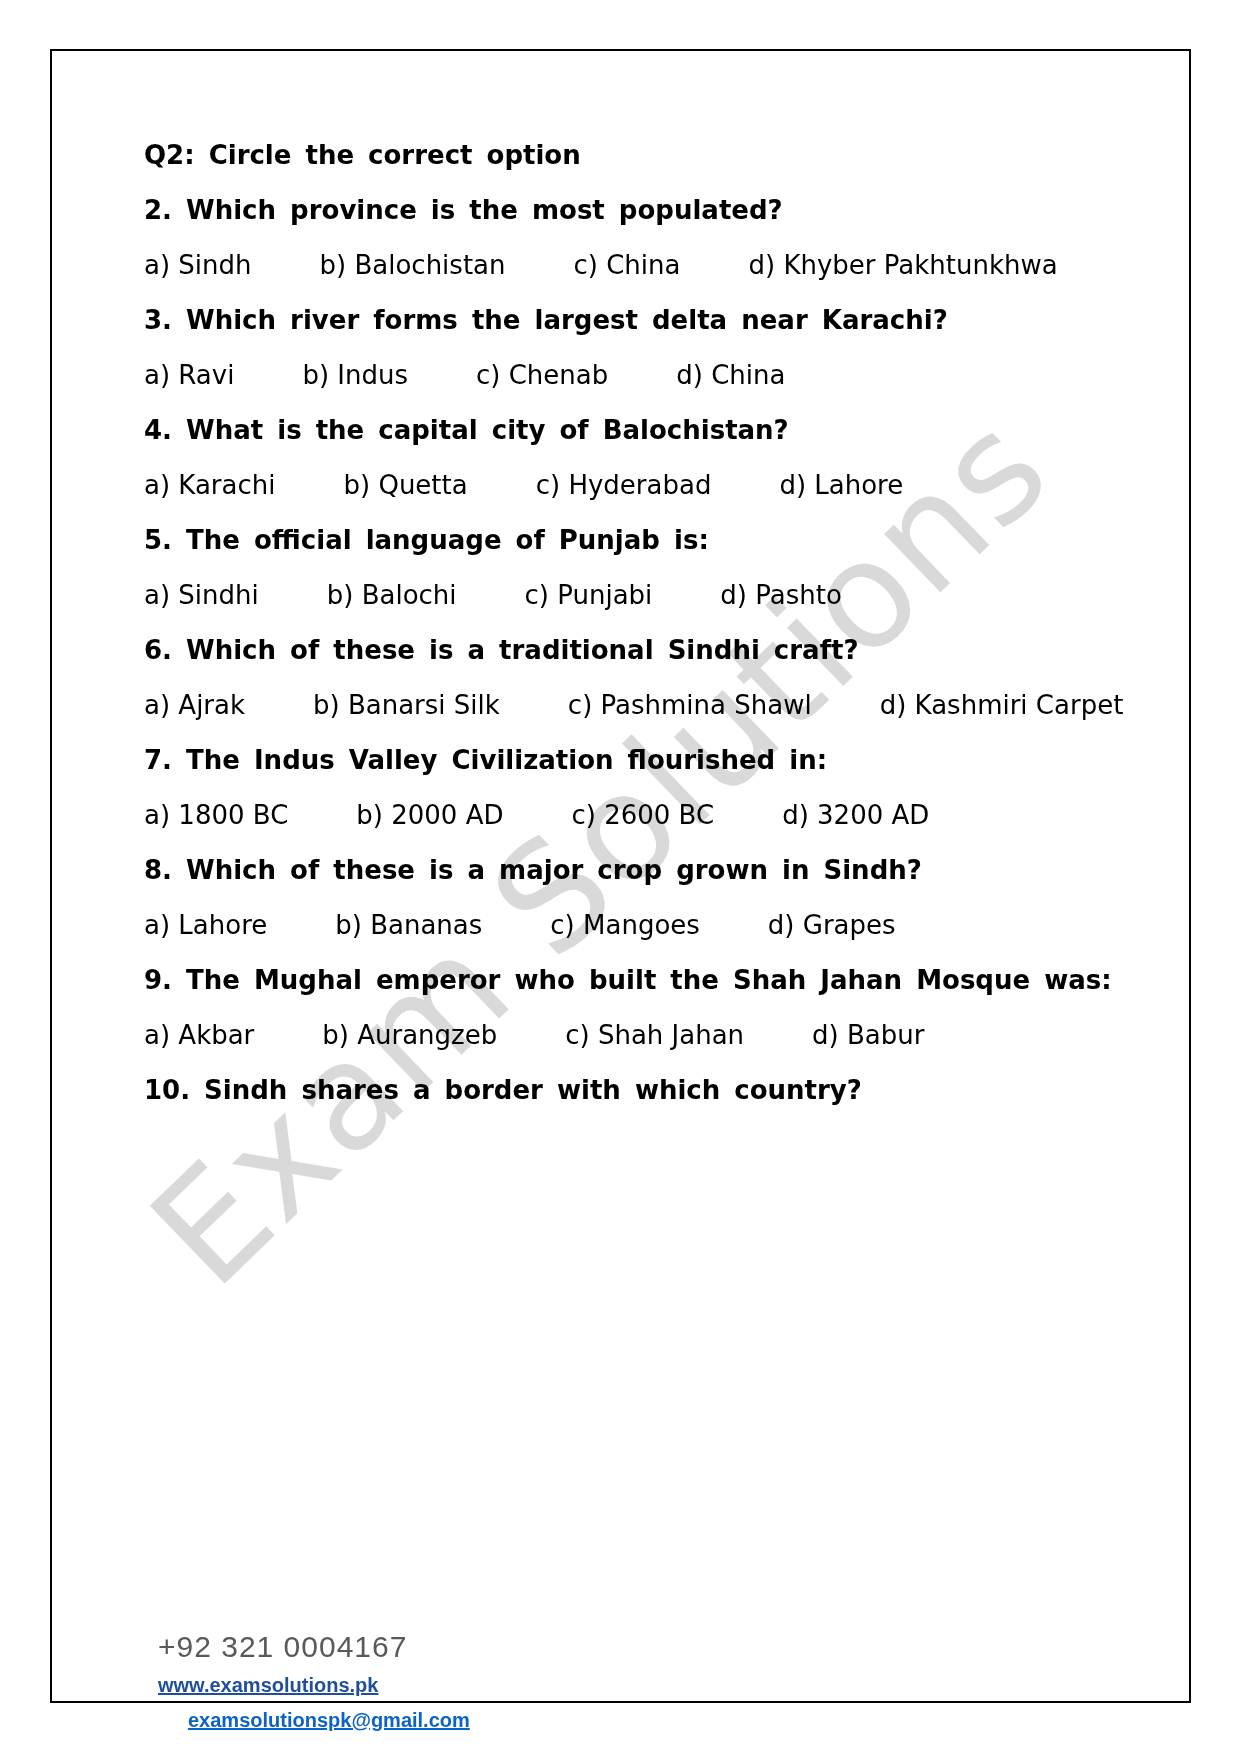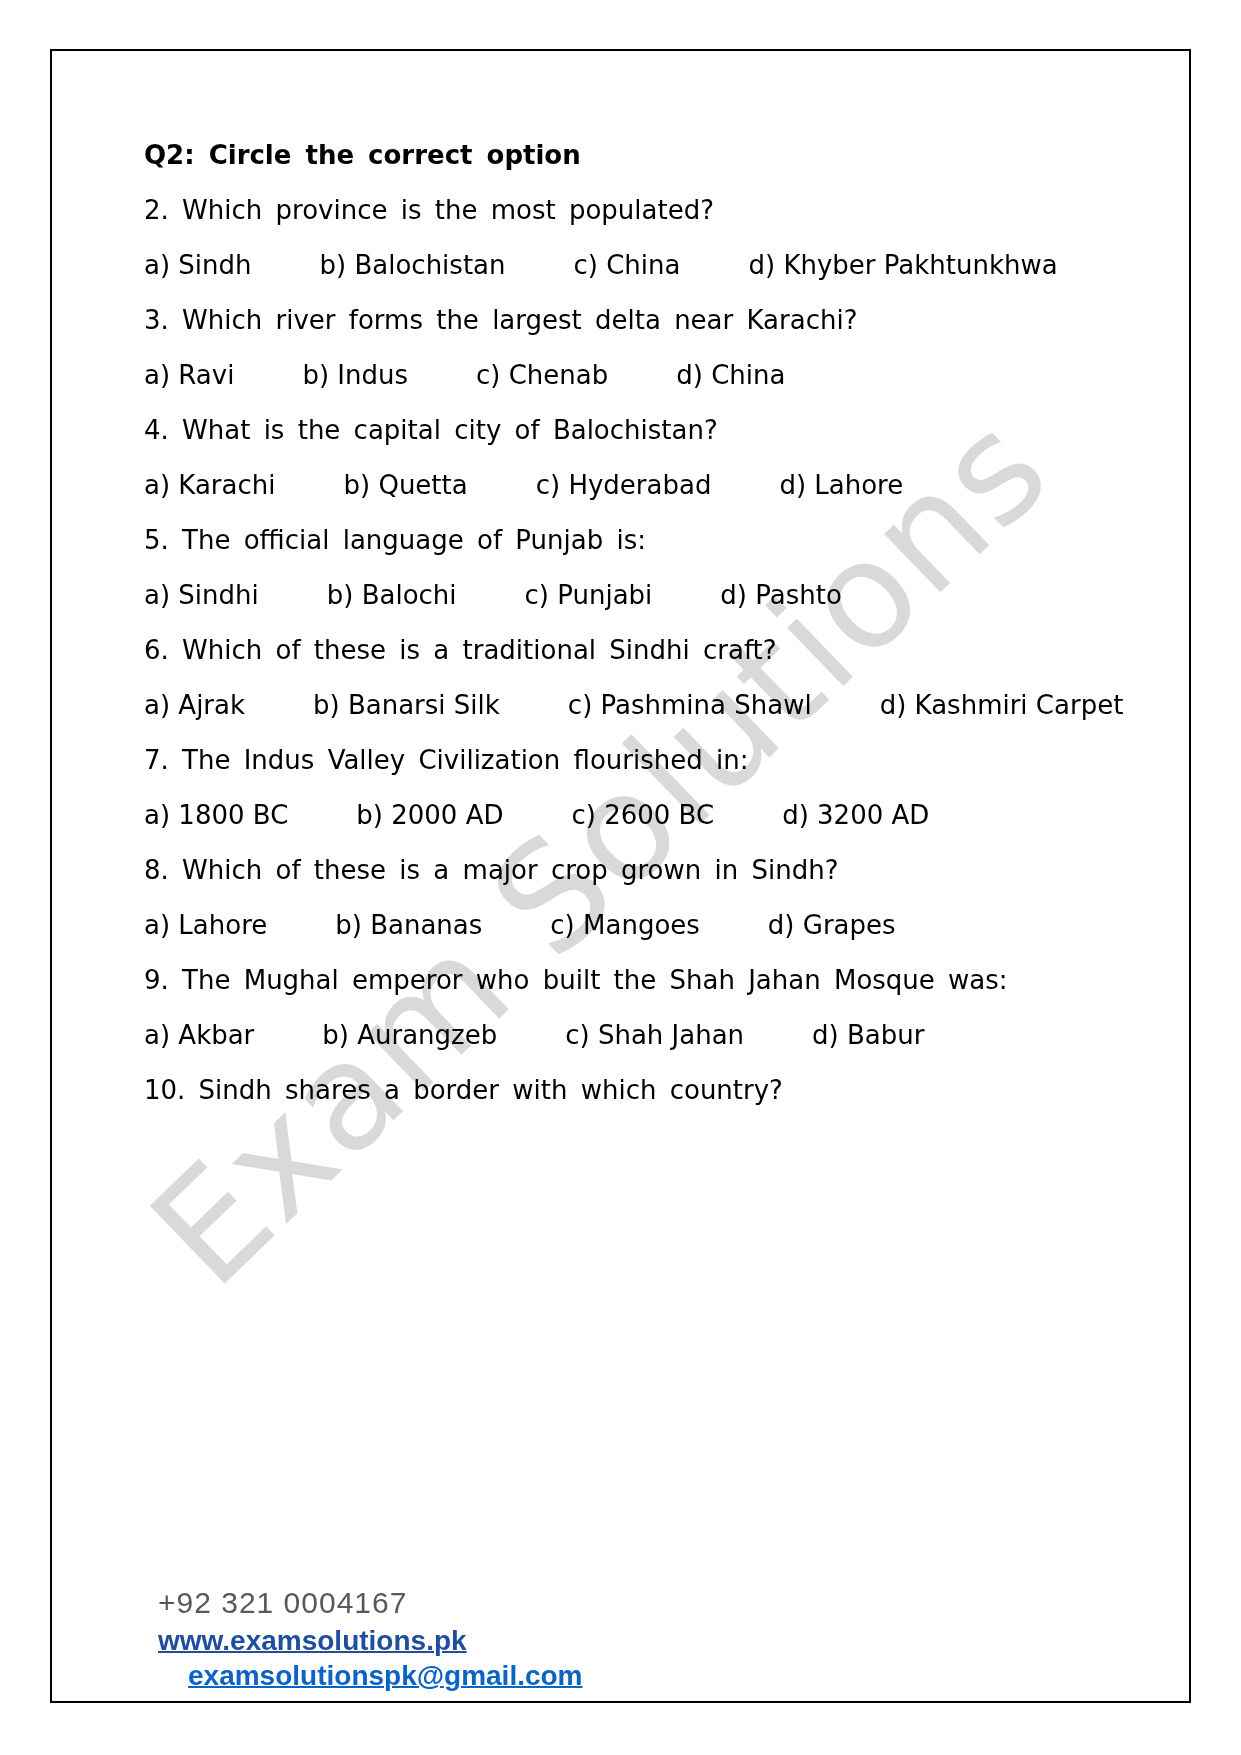--- a/index.html
+++ b/index.html
@@ -36,41 +36,42 @@
     width: 1005px;
     z-index: 1;
     font-size: 26px;
     line-height: 55px;
   }
   .heading {
     font-weight: bold;
     word-spacing: 5px;
   }
   .q-text {
-    font-weight: normal;
+    font-weight: bold;
     word-spacing: 5px;
   }
   .options { line-height: 55px; }
   .option { margin-right: 68px; }
   .option:last-child { margin-right: 0; }
   .footer {
     position: absolute;
     left: 158px; top: 1586px;
     z-index: 1;
     font-family: "Liberation Sans", sans-serif;
   }
   .phone {
     color: #595959;
     font-size: 30px;
     letter-spacing: 1px;
     margin-bottom: 9px;
+    margin-top: 44px;
   }
   .footer-link {
     display: inline-block;
-    font-size: 28px;
+    font-size: 20px;
     font-weight: bold;
     text-decoration: underline;
     text-decoration-thickness: 2px;
     cursor: pointer;
     margin-bottom: 11px;
     line-height: 24px;
   }
   .site-link { color: #1f4e9d; }
   .email-link { color: #0b63c5; margin-left: 30px; }
 </style>

